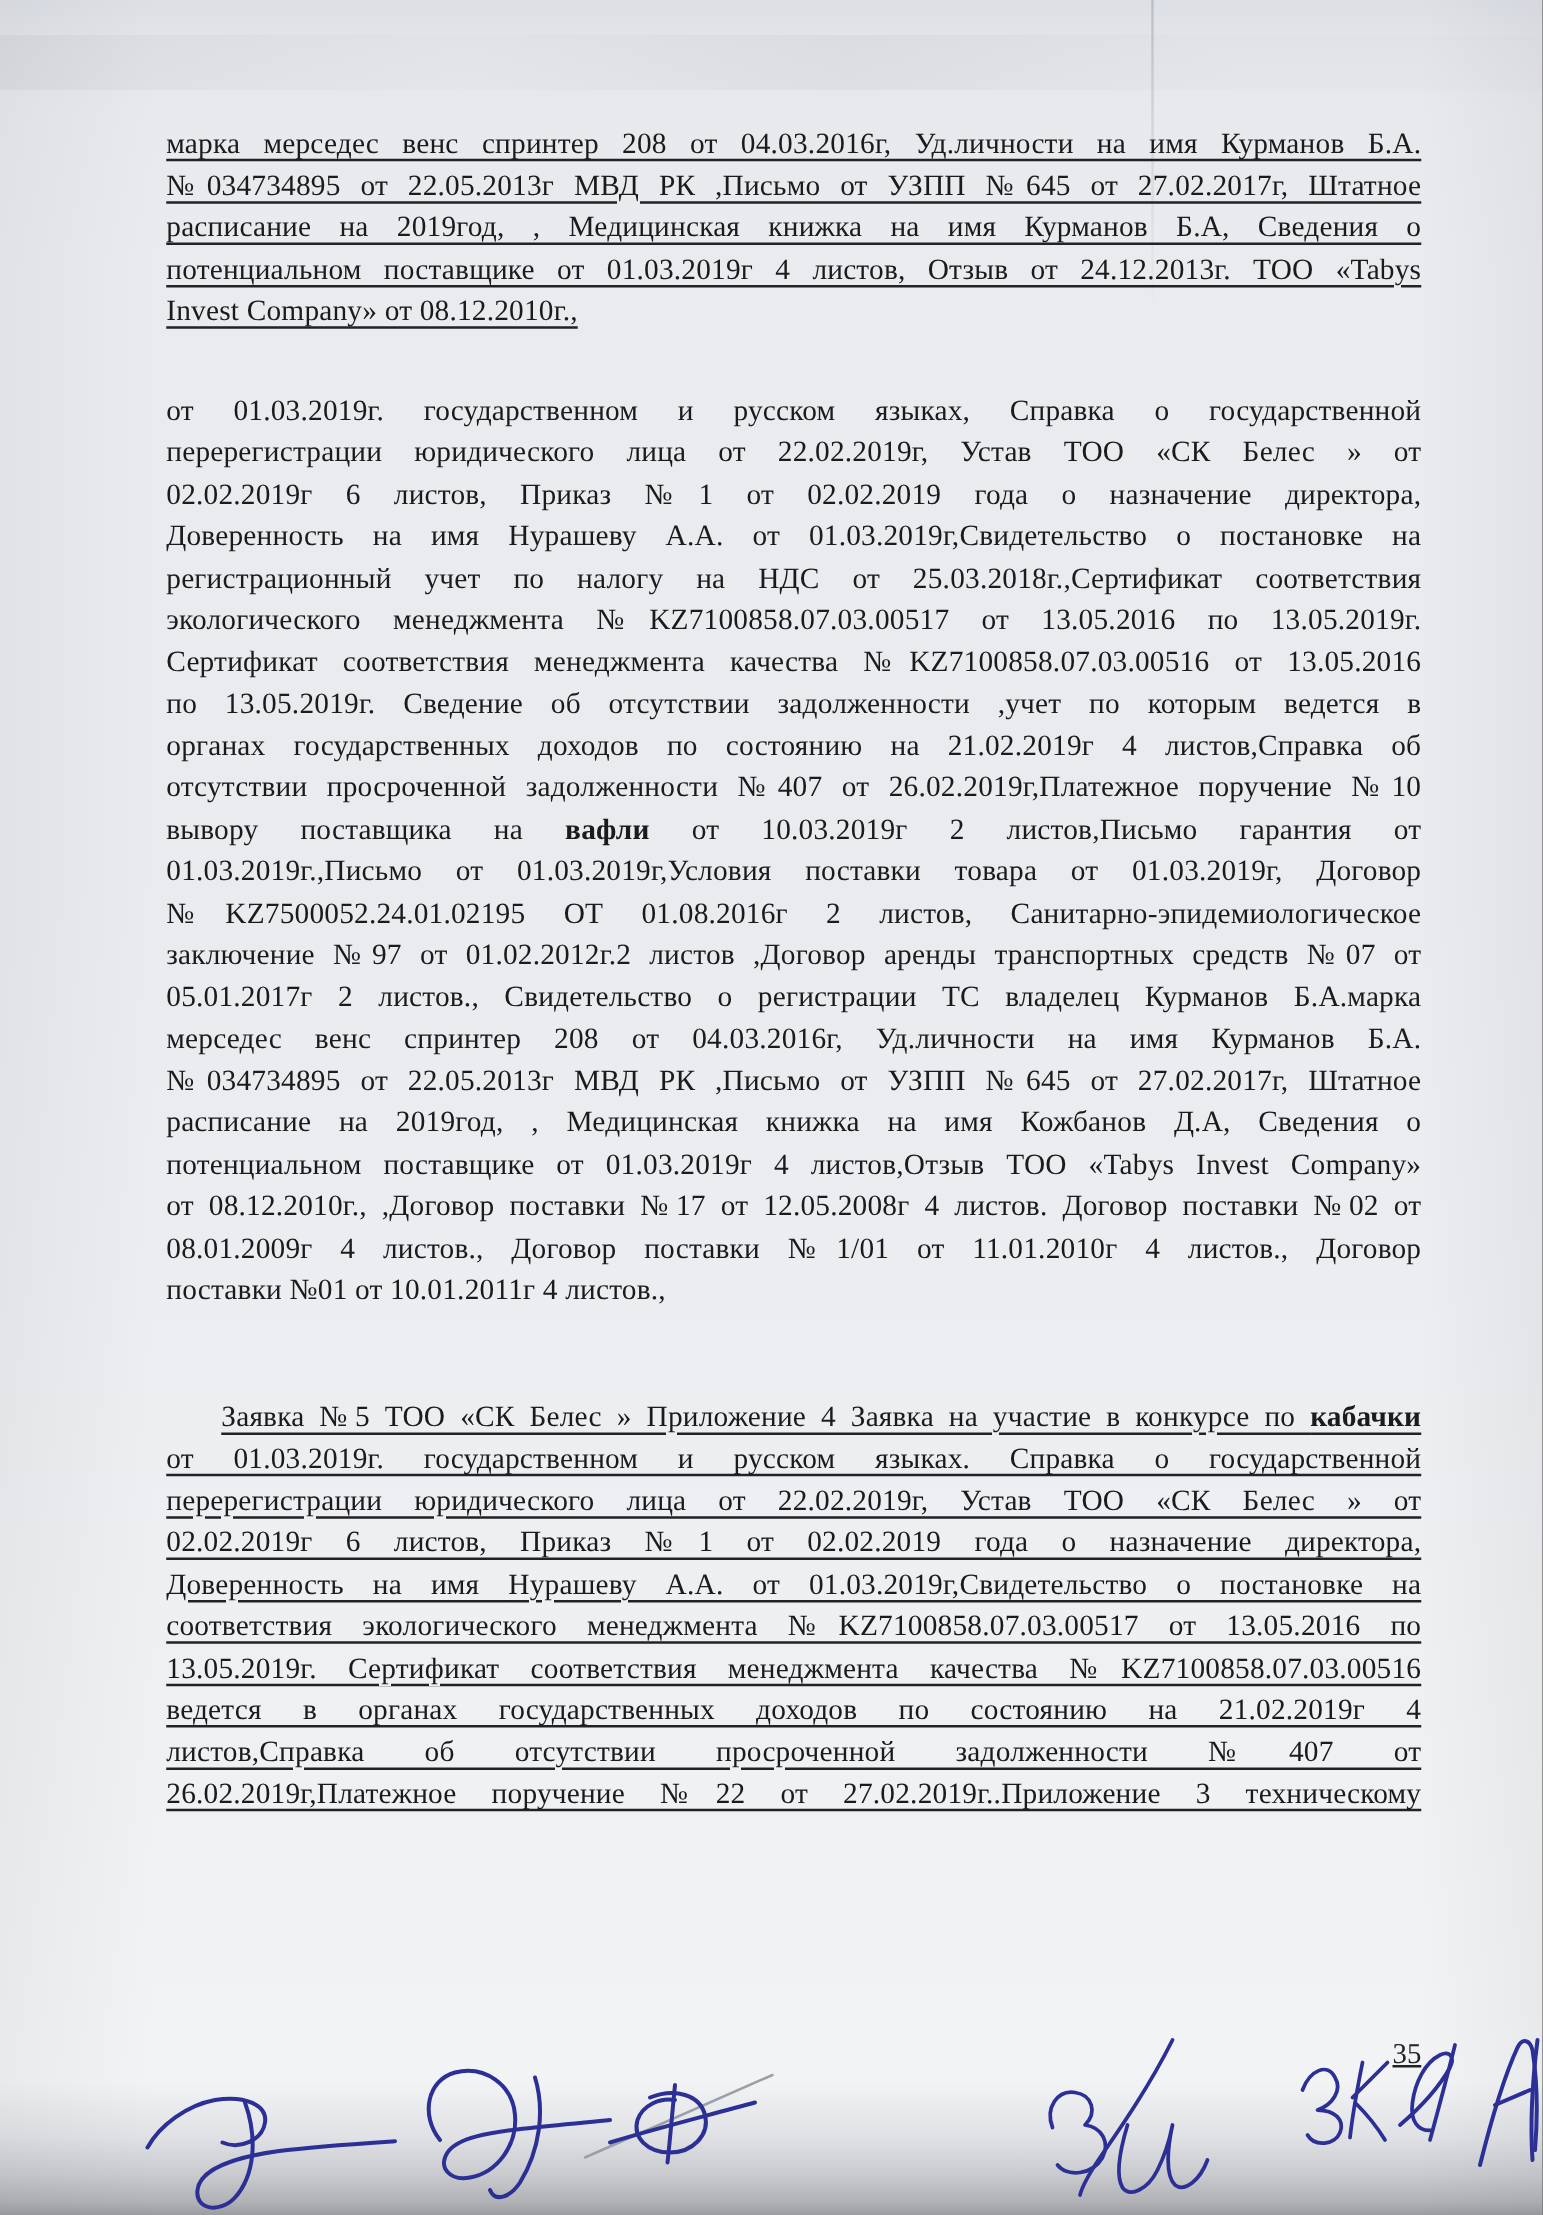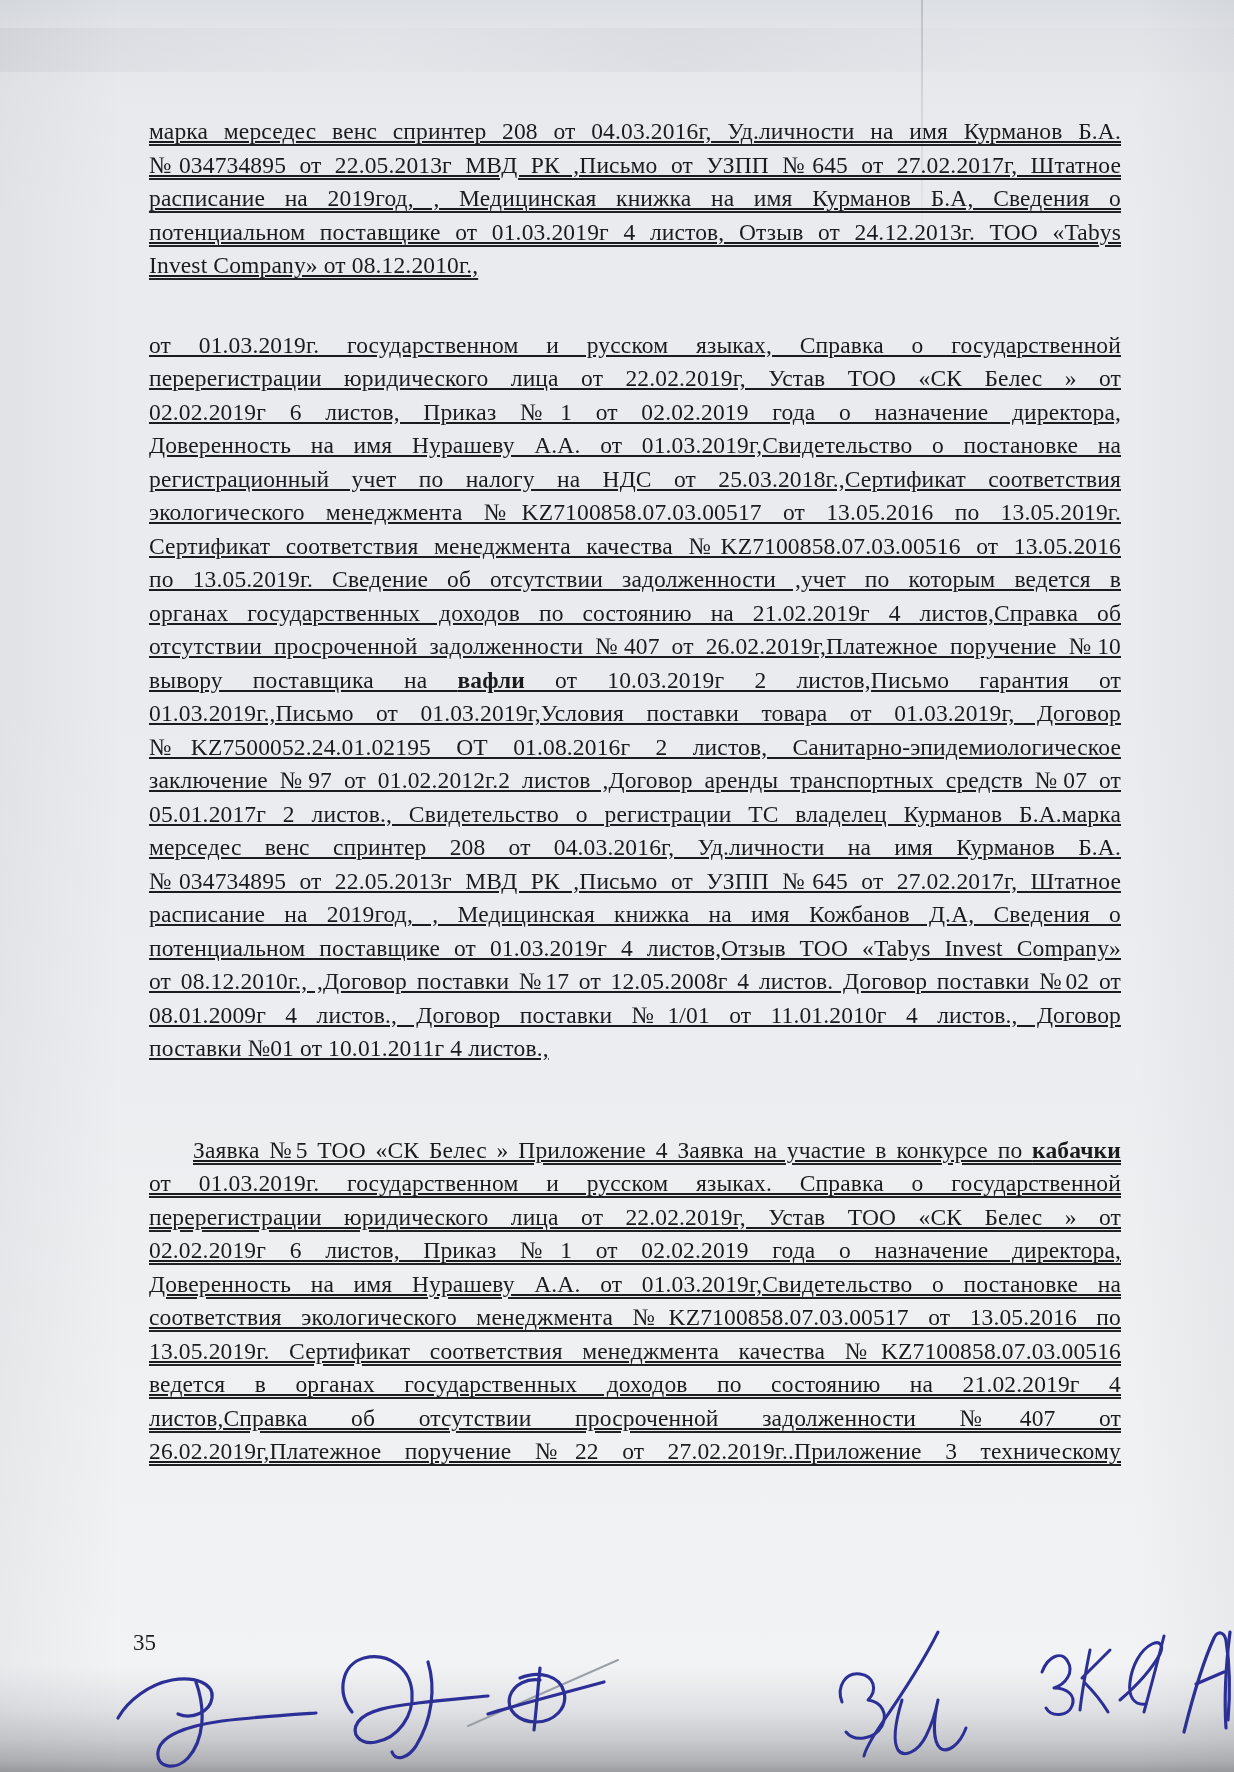--- a/index.html
+++ b/index.html
@@ -26,40 +26,40 @@
   }
   .smudge-top {
     position:absolute; left:0; top:28px; width:100%; height:44px;
     background:linear-gradient(90deg, rgba(130,135,145,.10), rgba(130,135,145,.02) 30%, rgba(130,135,145,.09) 55%, rgba(130,135,145,.02) 80%);
   }
   .textblock {
     position:absolute; left:133px; top:99px; width:1004px;
     font-size:23.5px;
     letter-spacing:.15px;
   }
-  .para { margin:16px;text-decoration:underline; }
+  .para { margin:0; }
   .para-p2 { margin-top:46px; }
   .para-p3 { margin-top:68px; }
   .line {
     height:33.5px; line-height:33.5px;
     text-align:justify; text-align-last:justify;
     white-space:normal;
   }
   .line.endline { text-align-last:left; }
   .line.indent { text-indent:44px; }
   .para.u .line {
     text-decoration:underline;
     text-decoration-thickness:2.2px;
     text-underline-offset:5px;
     text-decoration-color:#222226;
   }
   .b { font-weight:bold; }
   .pagenum {
     position:absolute; left:133px; top:1630px; width:1004px;
-    text-align:left; font-size:23px; color:#222;
+    text-align:right; font-size:23px; color:#222;text-decoration:underline;
   }
   .sigs { position:absolute; left:0; top:0; width:1234px; height:1772px; }
   .sigs path { fill:none; stroke-linecap:round; stroke-linejoin:round; }
 </style>
 </head>
 <body>
 
 <div class="page">
   <div class="smudge-top"></div>
   <div class="crease"></div>

